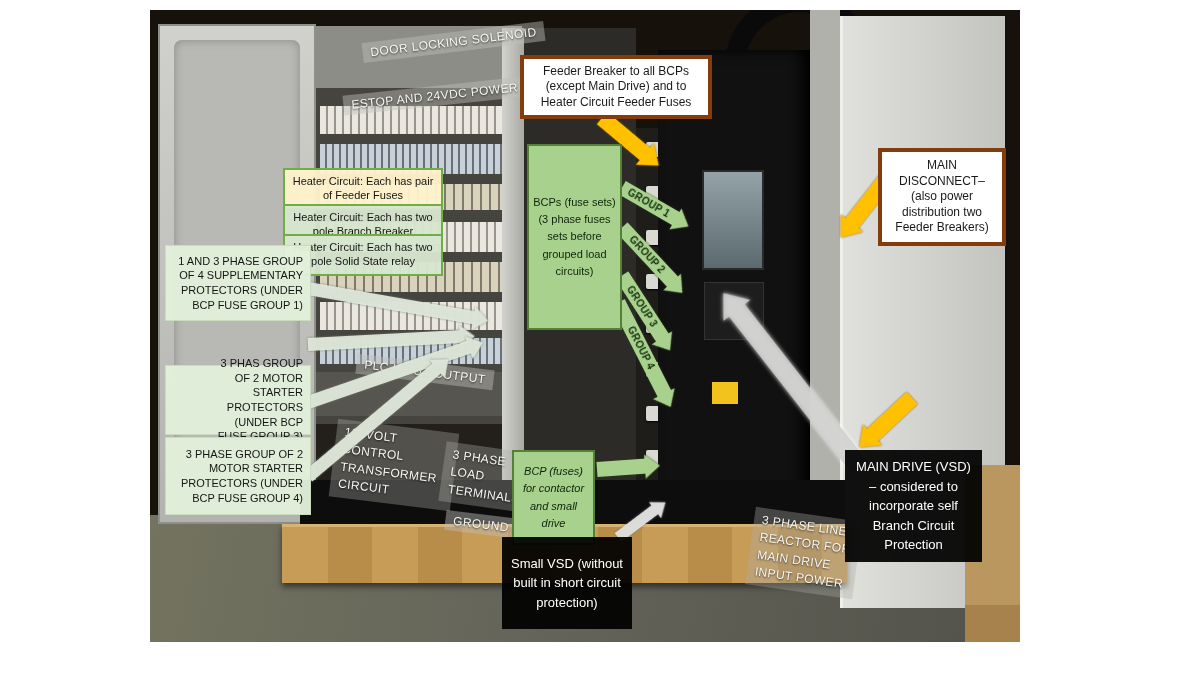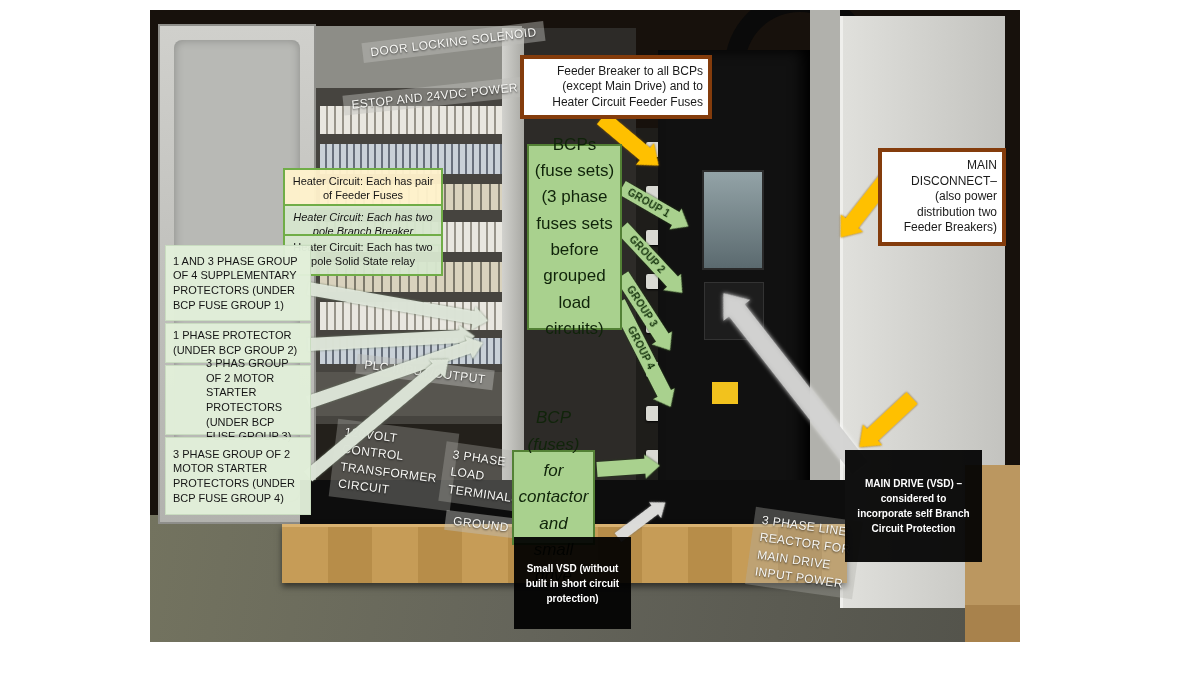--- a/index.html
+++ b/index.html
@@ -42,25 +42,25 @@
   .cartons { left:815px; top:455px; width:55px; height:180px; background:#bb9760; box-shadow:inset 0 -40px 0 #a8824c; }
   .cab-base { left:150px; top:470px; width:545px; height:52px; background:#0d0d0d; }
   .pallet { left:132px; top:514px; width:565px; height:56px;
             background:repeating-linear-gradient(90deg,#c69c57 0 46px,#b78d49 46px 90px);
             border-top:3px solid #d9b271; box-shadow:0 4px 6px rgba(0,0,0,.5); }
 
   
   .ann { position:absolute; inset:0; }
   .co { position:absolute; box-sizing:border-box; display:flex; align-items:center; justify-content:center;
         text-align:center; }
-  .co-brown { background:#ffffff; border:4px solid #843C0C; color:#1a1a1a; font-size:12px; line-height:1.3; padding:3px 5px;text-align:right; }
-  .co-black { background:rgba(0,0,0,.93); color:#ffffff; font-size:10px; line-height:1.5; padding:5px 7px;font-weight:bold; }
-  .co-green { background:#A9D18E; border:2px solid #538135; color:#10240a; font-size:17px; line-height:1.55; padding:4px; }
+  .co-brown { background:#ffffff; border:4px solid #843C0C; color:#1a1a1a; font-size:12px; line-height:1.3; padding:3px 5px; }
+  .co-black { background:rgba(0,0,0,.93); color:#ffffff; font-size:13px; line-height:1.5; padding:5px 7px; }
+  .co-green { background:#A9D18E; border:2px solid #538135; color:#10240a; font-size:11px; line-height:1.55; padding:4px; }
   .co-lgreen { background:rgba(226,239,218,.96); border:1px solid #c9dcc0; color:#151515;
-               font-size:11px; line-height:1.32; padding:5px 7px; justify-content:flex-start; text-align:left; }
+               font-size:11px; line-height:1.32; padding:5px 7px; justify-content:flex-start; text-align:right; }
   .co-heater { border:2px solid #70AD47; color:#151515; font-size:11px; line-height:1.25; padding:19px 4px;margin-top:18px; }
   .bg-cream { background:rgba(255,242,204,.96); }
   .bg-hgreen { background:rgba(214,230,206,.96); }
 
   .band { position:absolute; color:#f7f7f4; background:rgba(190,190,186,.45);
           font-size:12px; letter-spacing:.4px; padding:3px 8px; white-space:nowrap;
           text-shadow:0 1px 2px rgba(0,0,0,.65); }
   .blk-label { position:absolute; color:#f7f7f4; background:rgba(175,175,170,.35);
           font-size:12px; letter-spacing:.4px; padding:4px 8px; line-height:1.45;
           text-shadow:0 1px 2px rgba(0,0,0,.65); }
@@ -158,29 +158,28 @@
       <div class="arrow a-orange" style="left:745px;top:150px;width:70px;transform:rotate(128deg);"></div>
       <div class="arrow a-orange" style="left:762px;top:380px;width:54px;transform:rotate(137deg);"></div>
       <div class="arrow a-green" style="left:447px;top:452px;width:48px;transform:rotate(-4deg);"></div>
       <div class="arrow a-white" style="left:468px;top:522px;width:46px;transform:rotate(-37deg);"></div>
       <div class="arrow a-gray" style="left:710px;top:448px;width:200px;transform:rotate(-128deg);"></div>
 
       <div class="co co-brown" style="left:370px;top:45px;width:192px;height:64px;">Feeder Breaker to all BCPs (except Main Drive) and to Heater Circuit Feeder Fuses</div>
       <div class="co co-brown" style="left:728px;top:138px;width:128px;height:98px;">MAIN DISCONNECT– (also power distribution two Feeder Breakers)</div>
 
       <div class="co co-heater bg-cream" style="left:133px;top:140px;width:160px;height:36px;">Heater Circuit: Each has pair of Feeder Fuses</div>
-      <div class="co co-heater bg-hgreen" style="left:133px;top:176px;width:160px;height:38px;font-style:italic;">Heater Circuit: Each has two pole Branch Breaker</div>
+      <div class="co co-heater bg-hgreen" style="left:133px;top:176px;width:160px;height:38px;">Heater Circuit: Each has two pole Branch Breaker</div>
       <div class="co co-heater bg-hgreen" style="left:133px;top:206px;width:160px;height:40px;">Heater Circuit: Each has two pole Solid State relay</div>
 
       <div class="co co-lgreen" style="left:15px;top:235px;width:146px;height:76px;">1 AND 3 PHASE GROUP OF 4 SUPPLEMENTARY PROTECTORS (UNDER BCP FUSE GROUP 1)</div>
-      <div class="co co-lgreen" style="left:15px;top:313px;width:146px;height:40px;">1 PHASE PROTECTOR (UNDER BCP GROUP 2)</div>
       <div class="co co-lgreen" style="left:15px;top:355px;width:146px;height:70px;padding-left:40px;">3 PHAS GROUP OF 2 MOTOR STARTER PROTECTORS (UNDER BCP FUSE GROUP 3)</div>
       <div class="co co-lgreen" style="left:15px;top:427px;width:146px;height:78px;">3 PHASE GROUP OF 2 MOTOR STARTER PROTECTORS (UNDER BCP FUSE GROUP 4)</div>
 
       <div class="co co-green" style="left:377px;top:134px;width:95px;height:186px;">BCPs (fuse sets) (3 phase fuses sets before grouped load circuits)</div>
       <div class="co co-green" style="left:362px;top:440px;width:83px;height:95px;font-style:italic;">BCP (fuses) for contactor and small drive</div>
 
-      <div class="co co-black" style="left:364px;top:527px;width:117px;height:92px;">Small VSD (without built in short circuit protection)</div>
+      <div class="co co-black" style="left:352px;top:527px;width:130px;height:92px;">Small VSD (without built in short circuit protection)</div>
       <div class="co co-black" style="left:695px;top:440px;width:137px;height:112px;">MAIN DRIVE (VSD) – considered to incorporate self Branch Circuit Protection</div>
 
     </div>
   </div>
 </div>
 
 </body></html>

